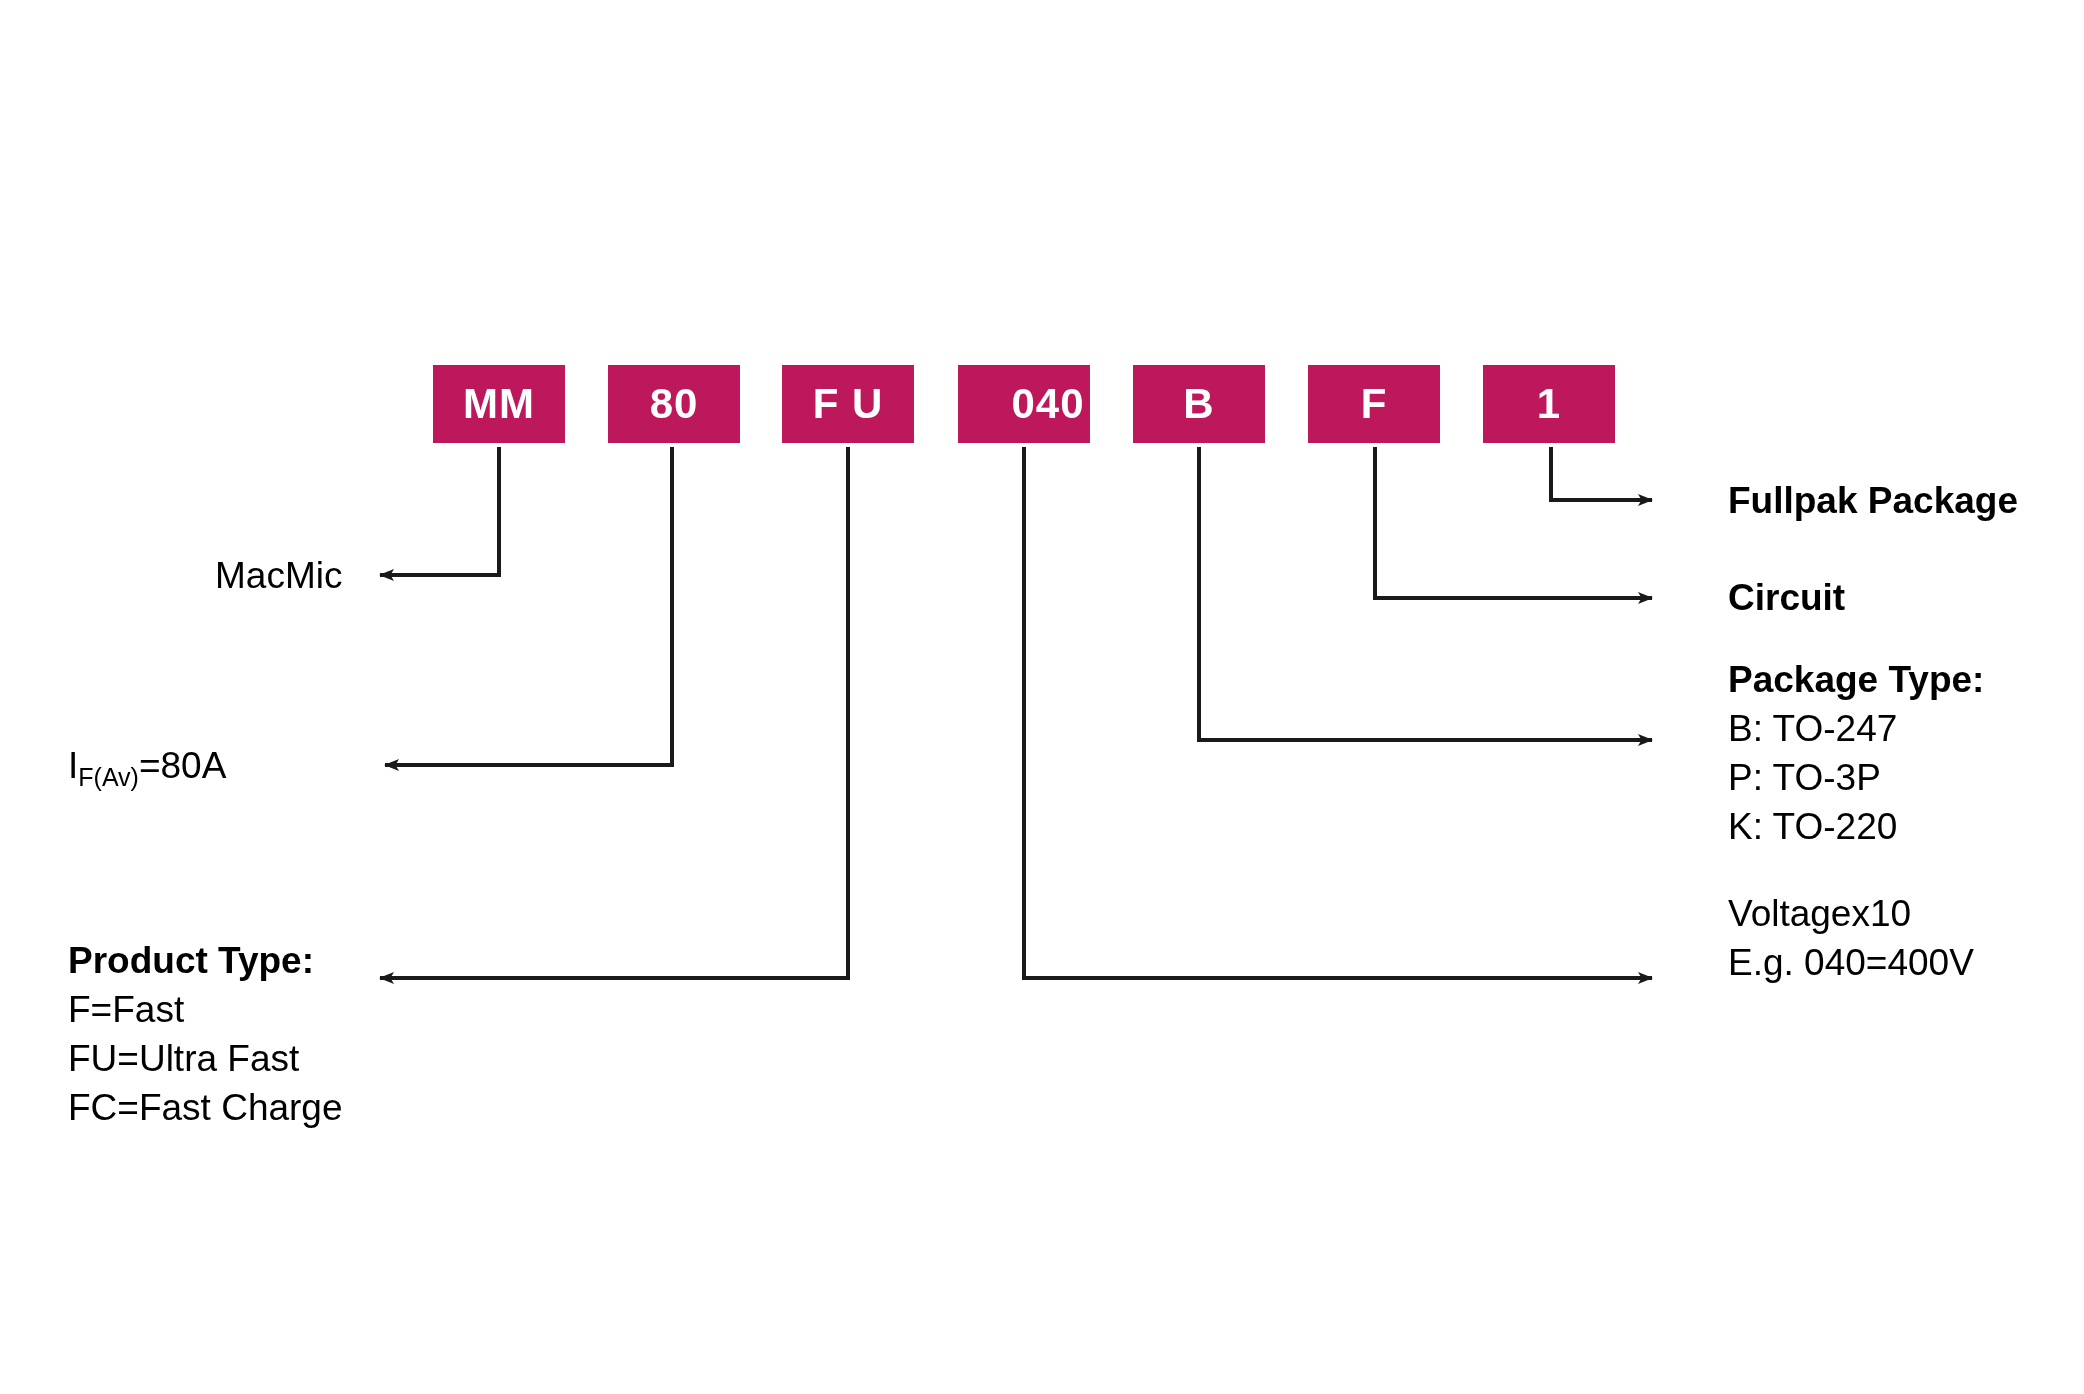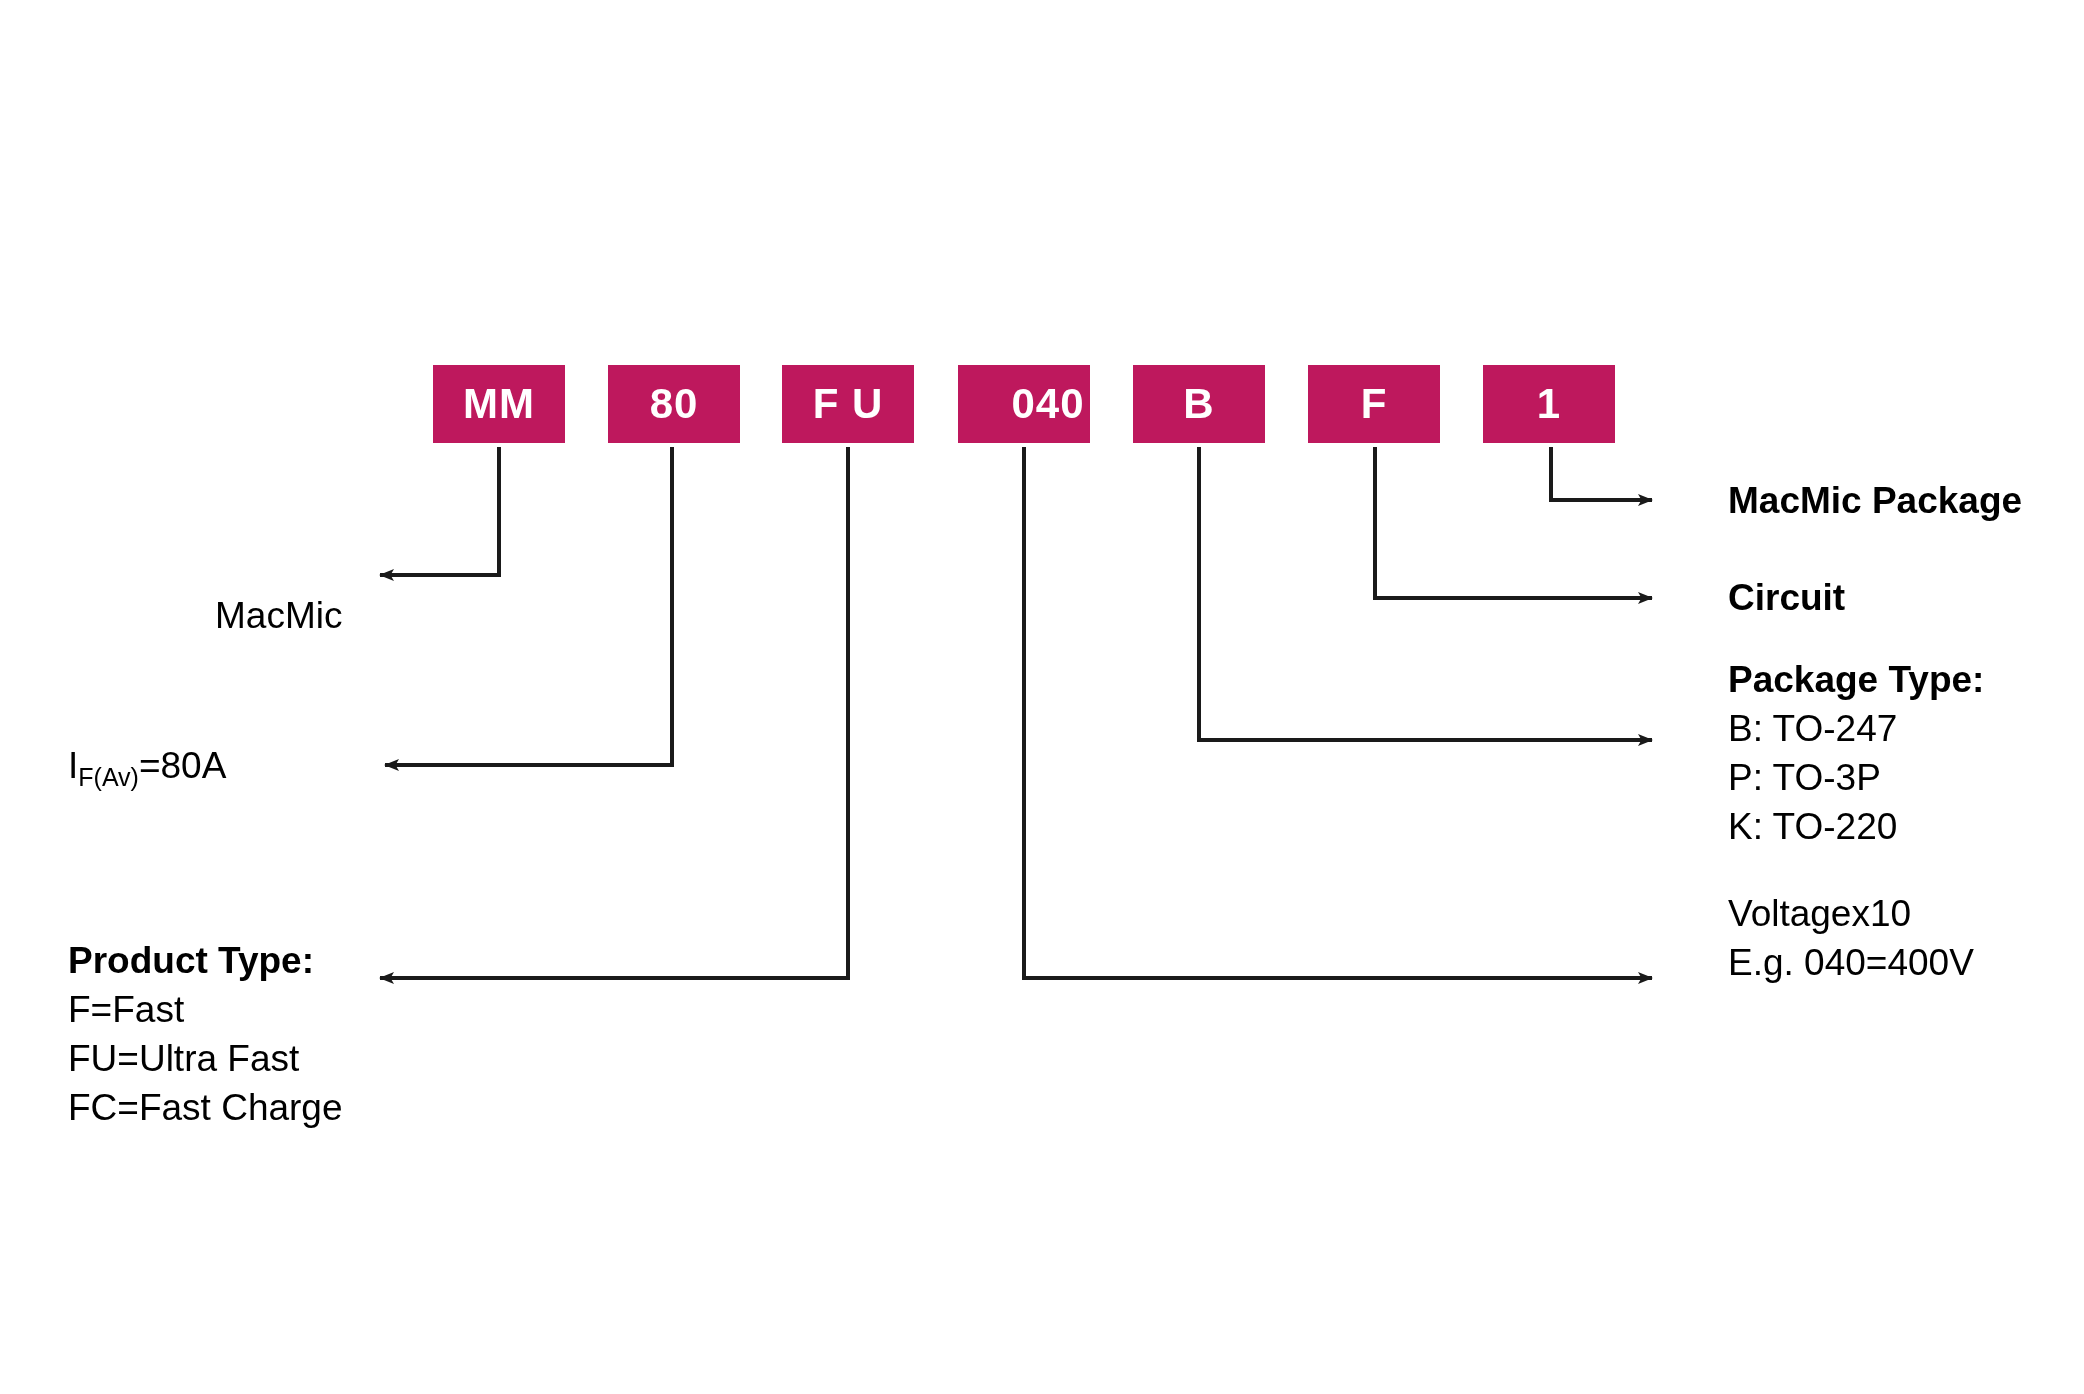--- a/index.html
+++ b/index.html
@@ -108,37 +108,37 @@
   <div class="code-box" style="left:782px; top:365px; width:132px;">F U</div>
 
   <div class="code-box" style="left:958px; top:365px; width:132px;padding-left:48px;">040</div>
 
   <div class="code-box" style="left:1133px; top:365px; width:132px;">B</div>
 
   <div class="code-box" style="left:1308px; top:365px; width:132px;">F</div>
 
   <div class="code-box" style="left:1483px; top:365px; width:132px;">1</div>
 
-  <div class="callout plain" style="left:215px; top:551px;margin-top:40px;">
+  <div class="callout plain" style="left:215px; top:551px;">
     <span class="ln">MacMic</span>
   </div>
 
   <div class="callout" style="left:68px; top:741px;">
     <span class="ln"><span>I</span><span class="sub">F(Av)</span><span>=80A</span></span>
   </div>
 
   <div class="callout" style="left:68px; top:936px;">
     <span class="hd">Product Type:</span>
     <span class="ln">F=Fast</span>
     <span class="ln">FU=Ultra Fast</span>
     <span class="ln">FC=Fast Charge</span>
   </div>
 
   <div class="callout" style="left:1728px; top:476px;">
-    <span class="hd">MacMic Package</span>
+    <span class="hd">Fullpak Package</span>
   </div>
 
   <div class="callout" style="left:1728px; top:573px;">
     <span class="hd">Circuit</span>
   </div>
 
   <div class="callout" style="left:1728px; top:655px;">
     <span class="hd">Package Type:</span>
     <span class="ln">B: TO-247</span>
     <span class="ln">P: TO-3P</span>

